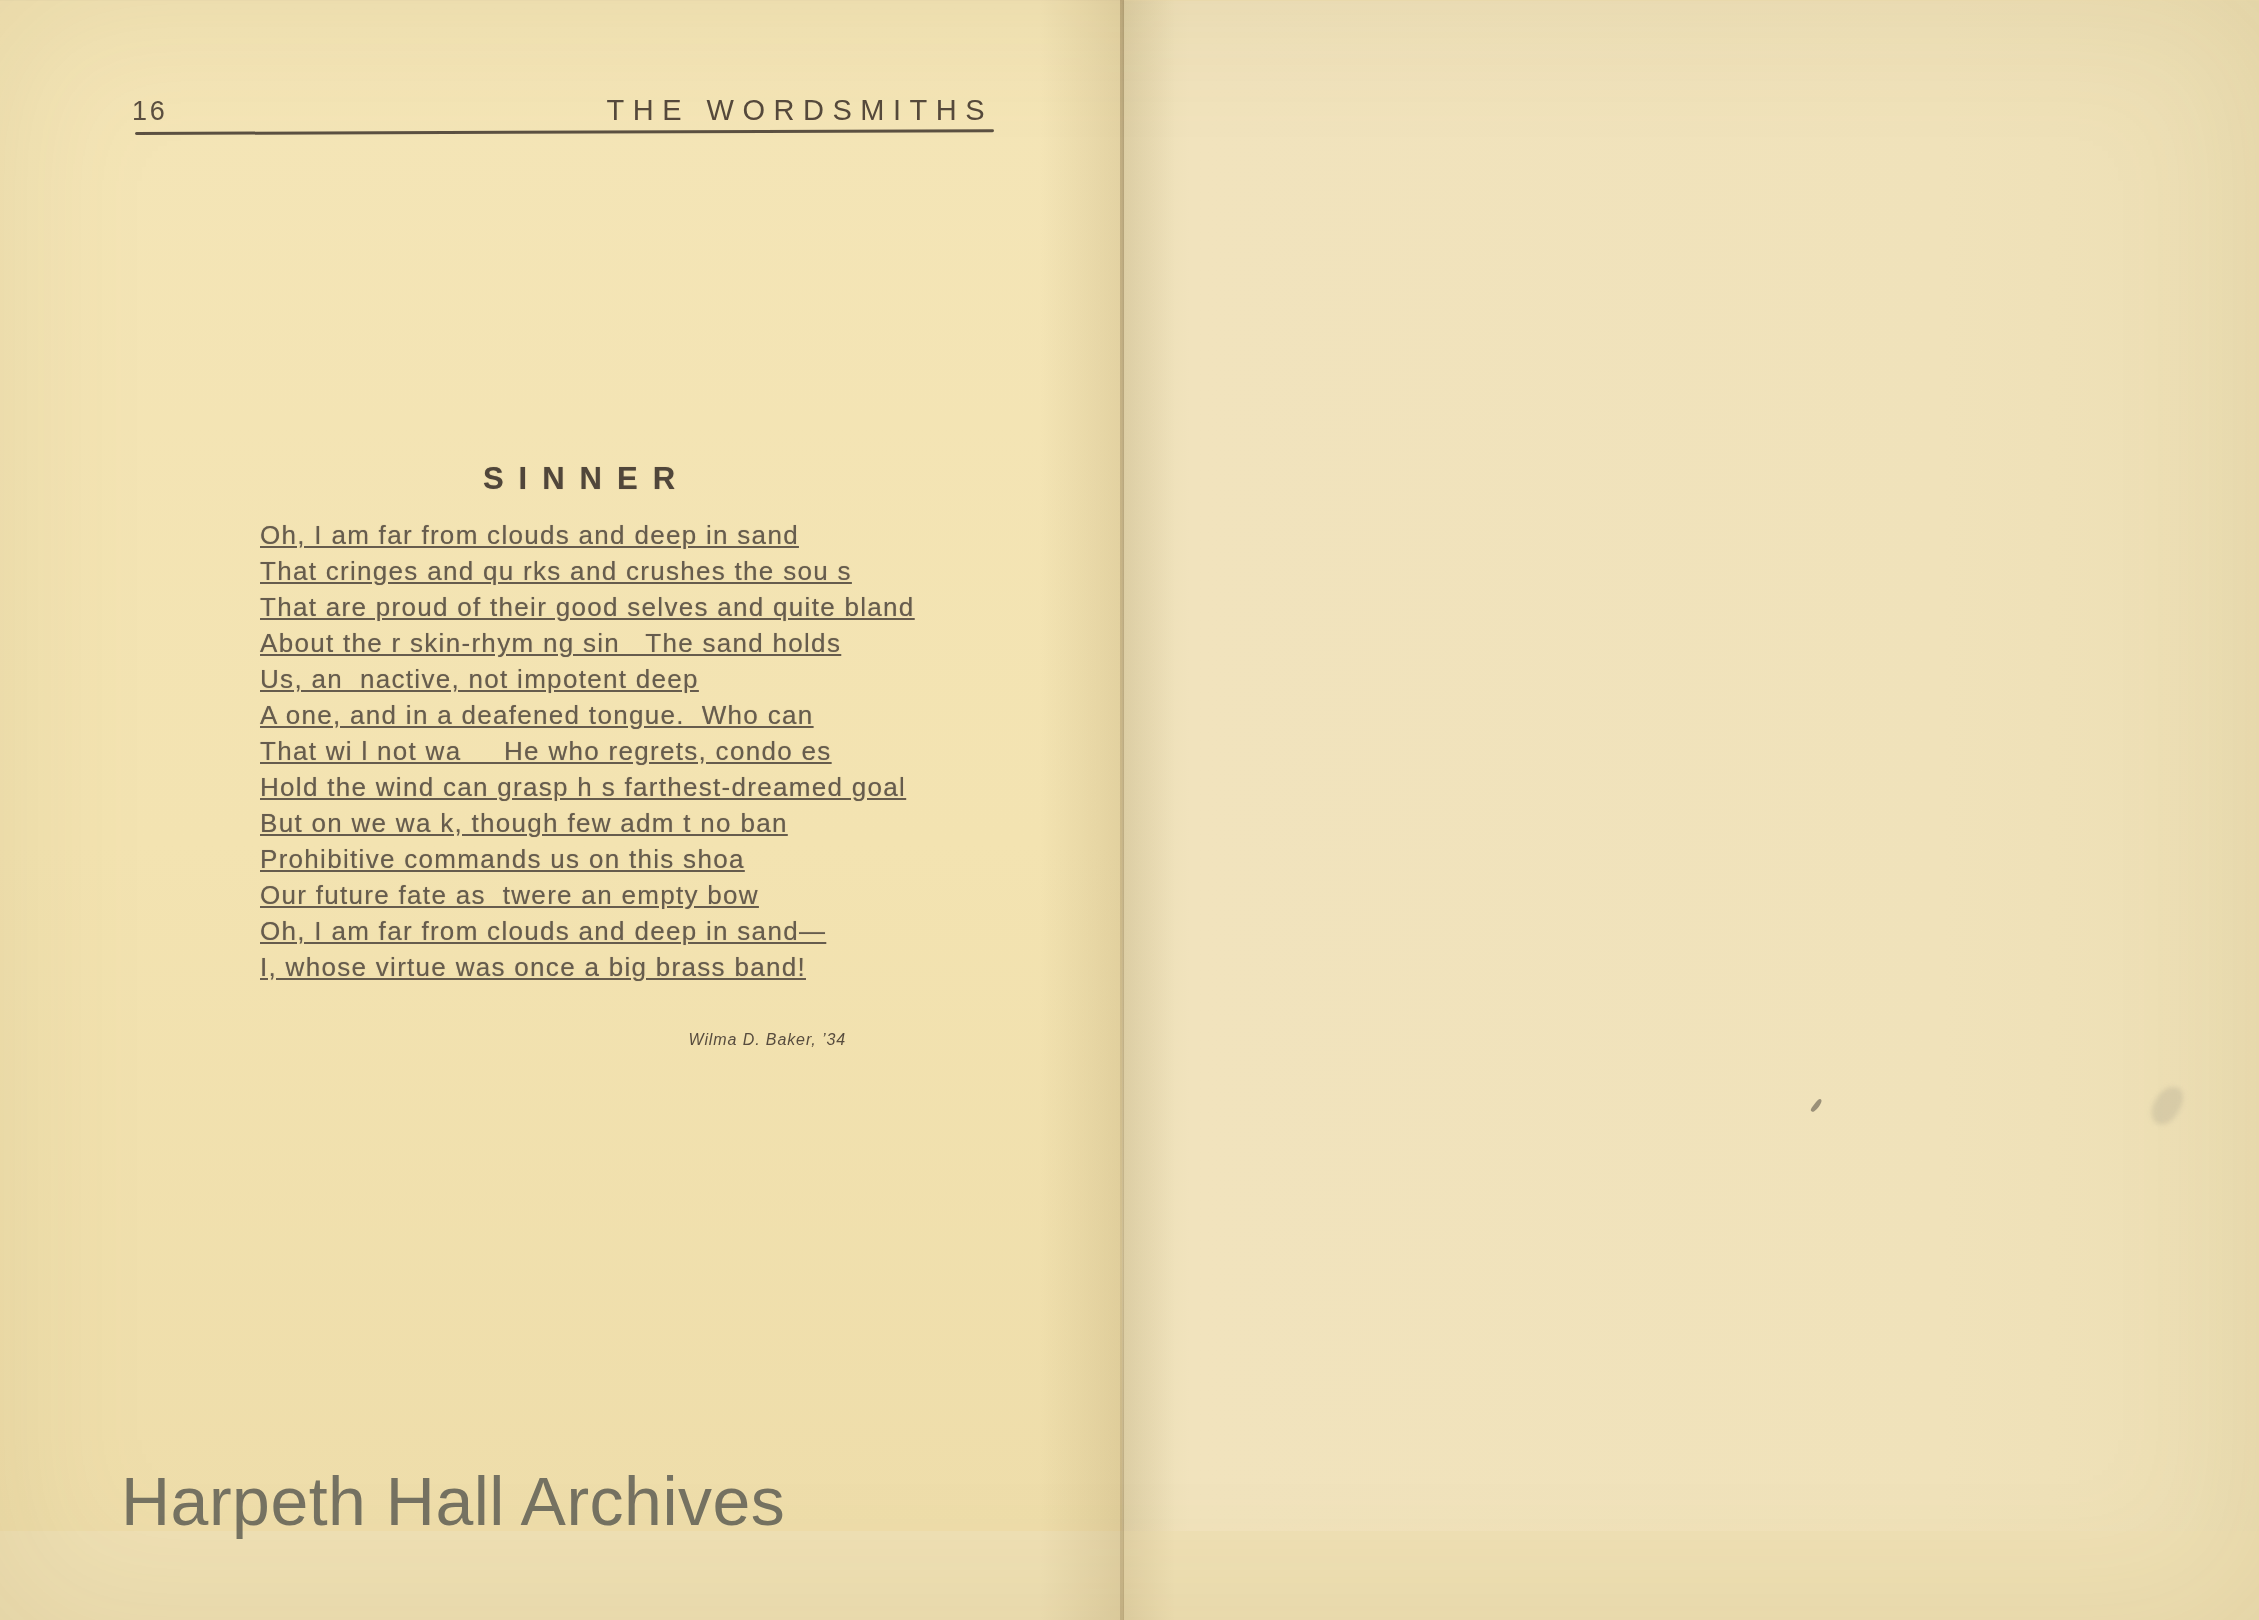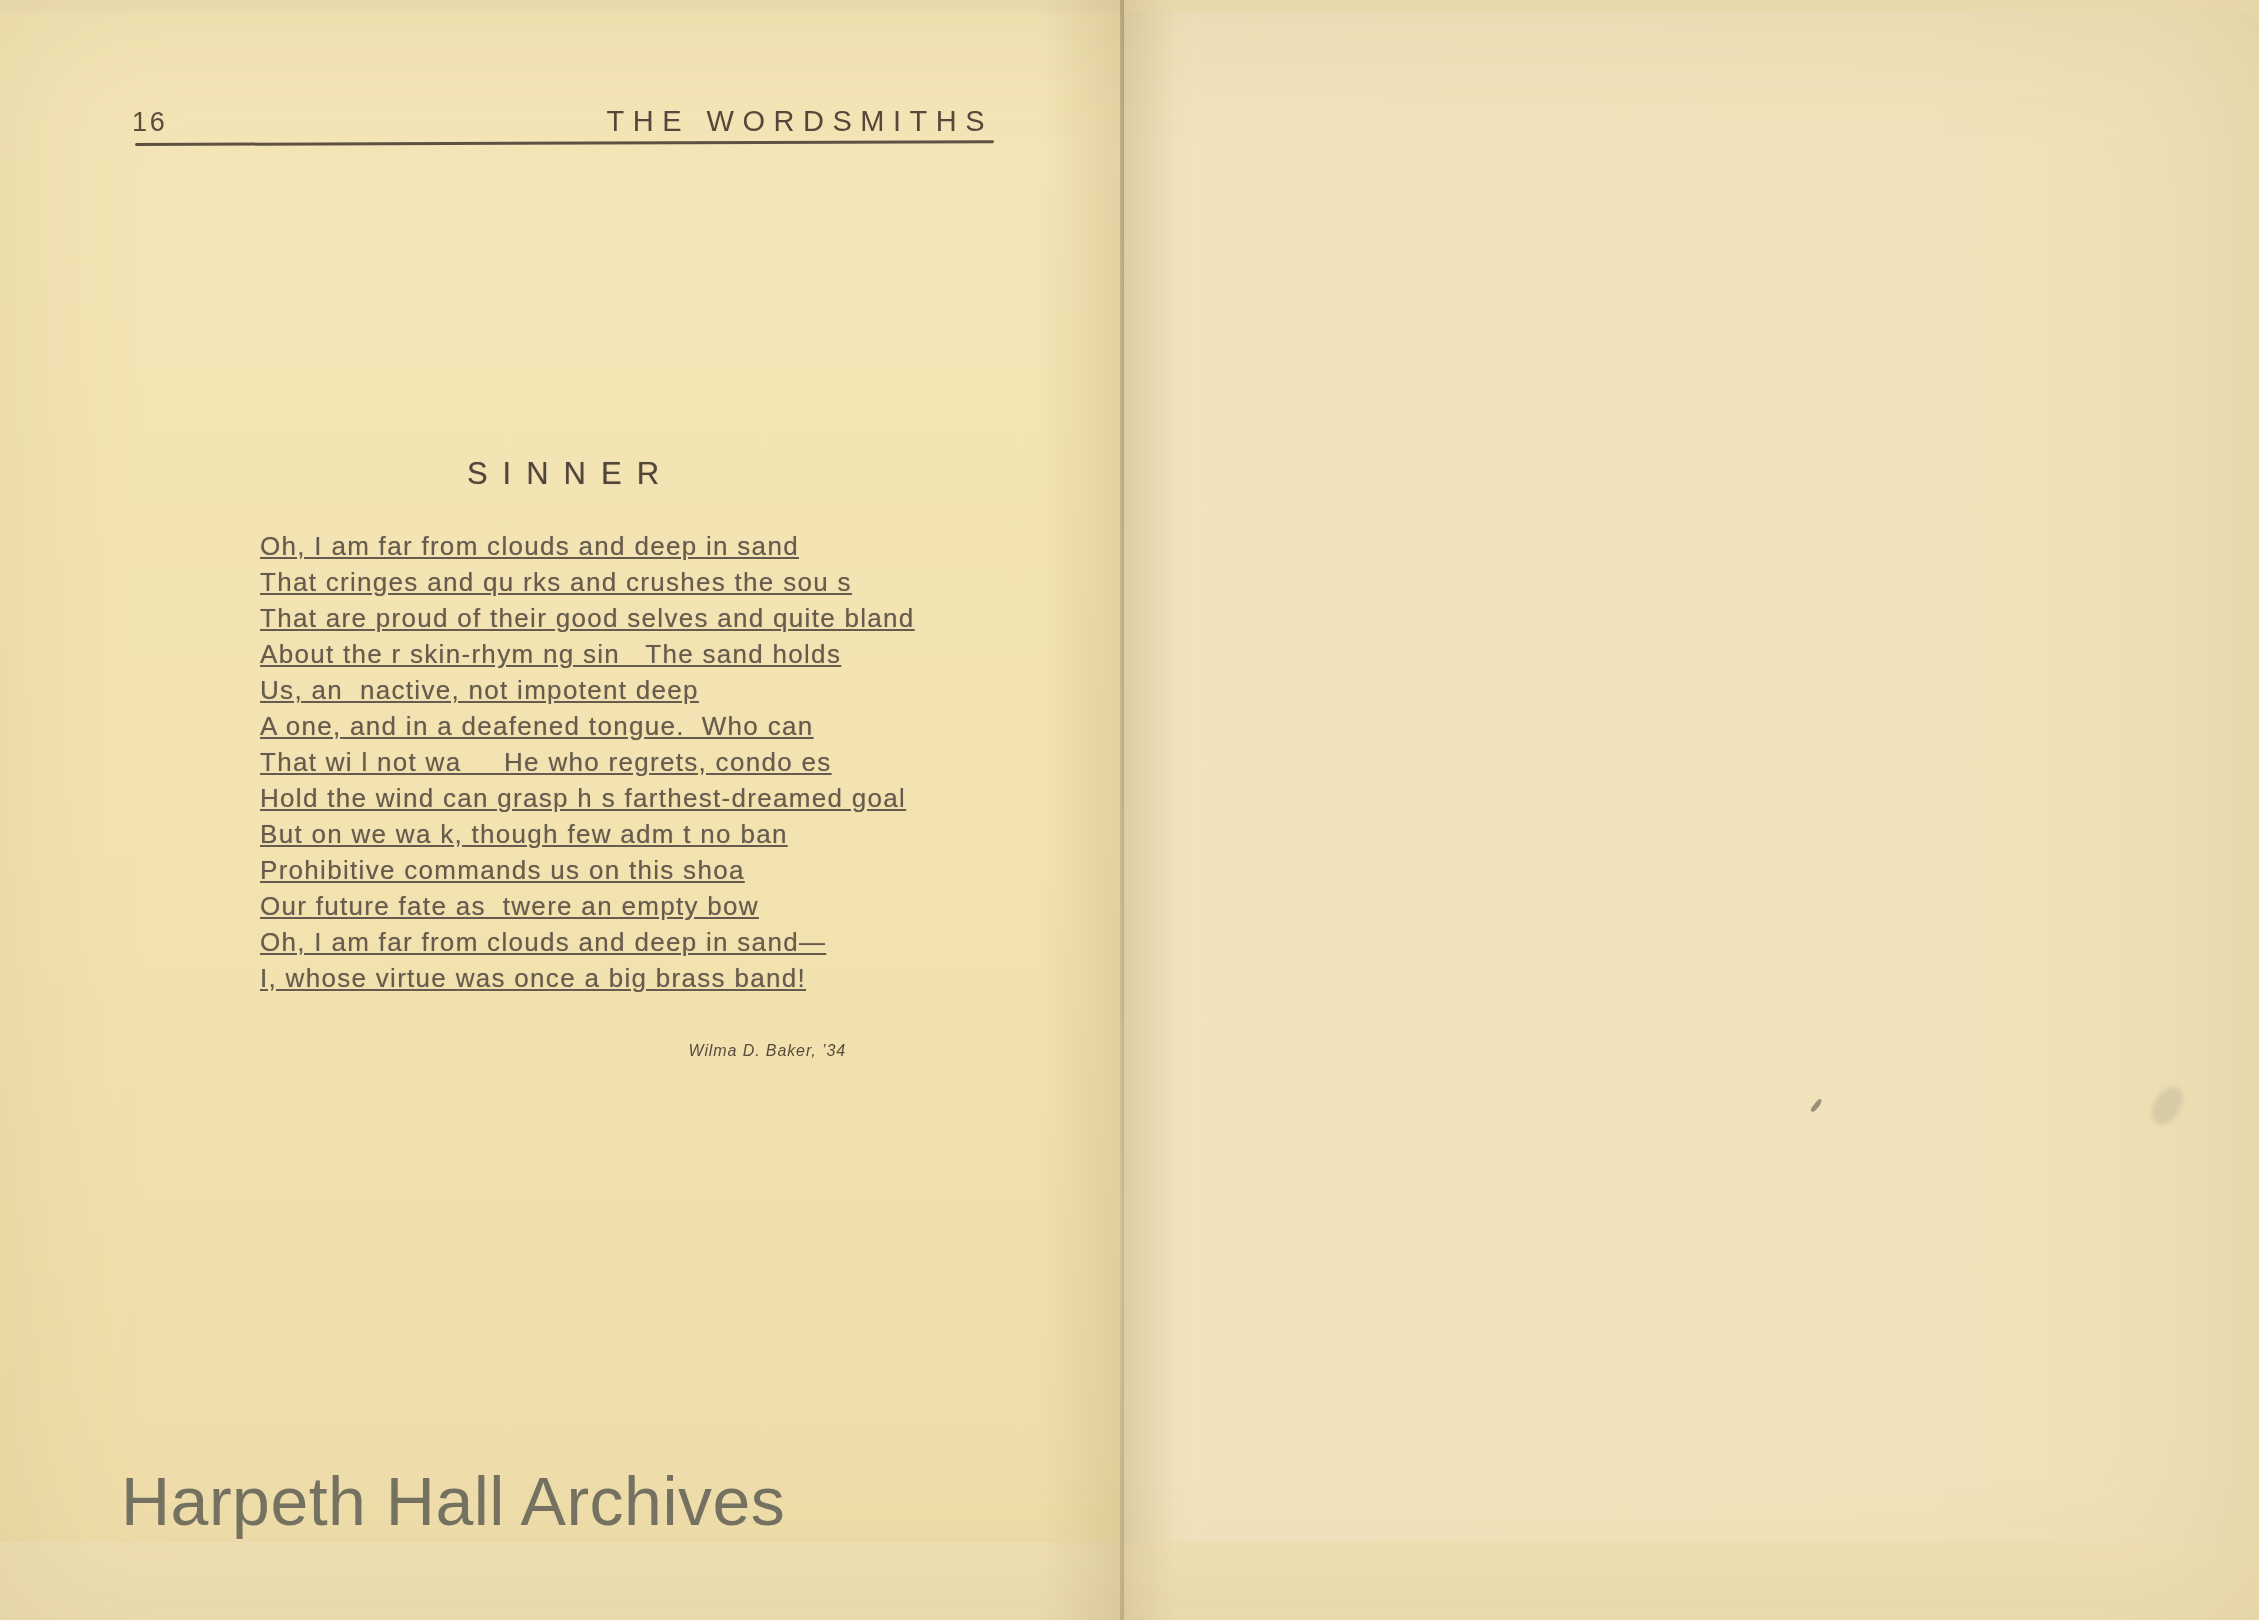--- a/index.html
+++ b/index.html
@@ -12,21 +12,21 @@
     position: relative;
     width: 2260px;
     height: 1621px;
     overflow: hidden;
     font-family: "Liberation Sans", sans-serif;
   }
 
   
   .page {
     position: absolute;
-    top: 12px;
+    top: 1px;
     height: 1530px;
   }
   .page-left {
     left: 0;
     width: 1122px;
     background: linear-gradient(180deg, #f4e5b7 0%, #f3e3b1 55%, #eeddaa 100%);
   }
   .page-right {
     left: 1122px;
     width: 1137px;
@@ -95,23 +95,23 @@
   }
   .rule-left {
     left: 135px; top: 131px; width: 859px;
     transform: rotate(-0.18deg);
     transform-origin: left center;
   }
 
   
   .poem-title {
     position: absolute;
-    margin: 0;
+    margin: 16px;
     font-size: 31px;
-    font-weight: 400;
+    font-weight: 700;
     letter-spacing: 15px;
     color: #50463a;
     text-align: center;
     text-shadow: 0 0 0.9px rgba(80,70,58,0.45);
   }
   .poem-title.title-sinner { left: 260px; top: 444px; width: 621px; }
 
   .poem {
     position: absolute;
     font-size: 26px;

